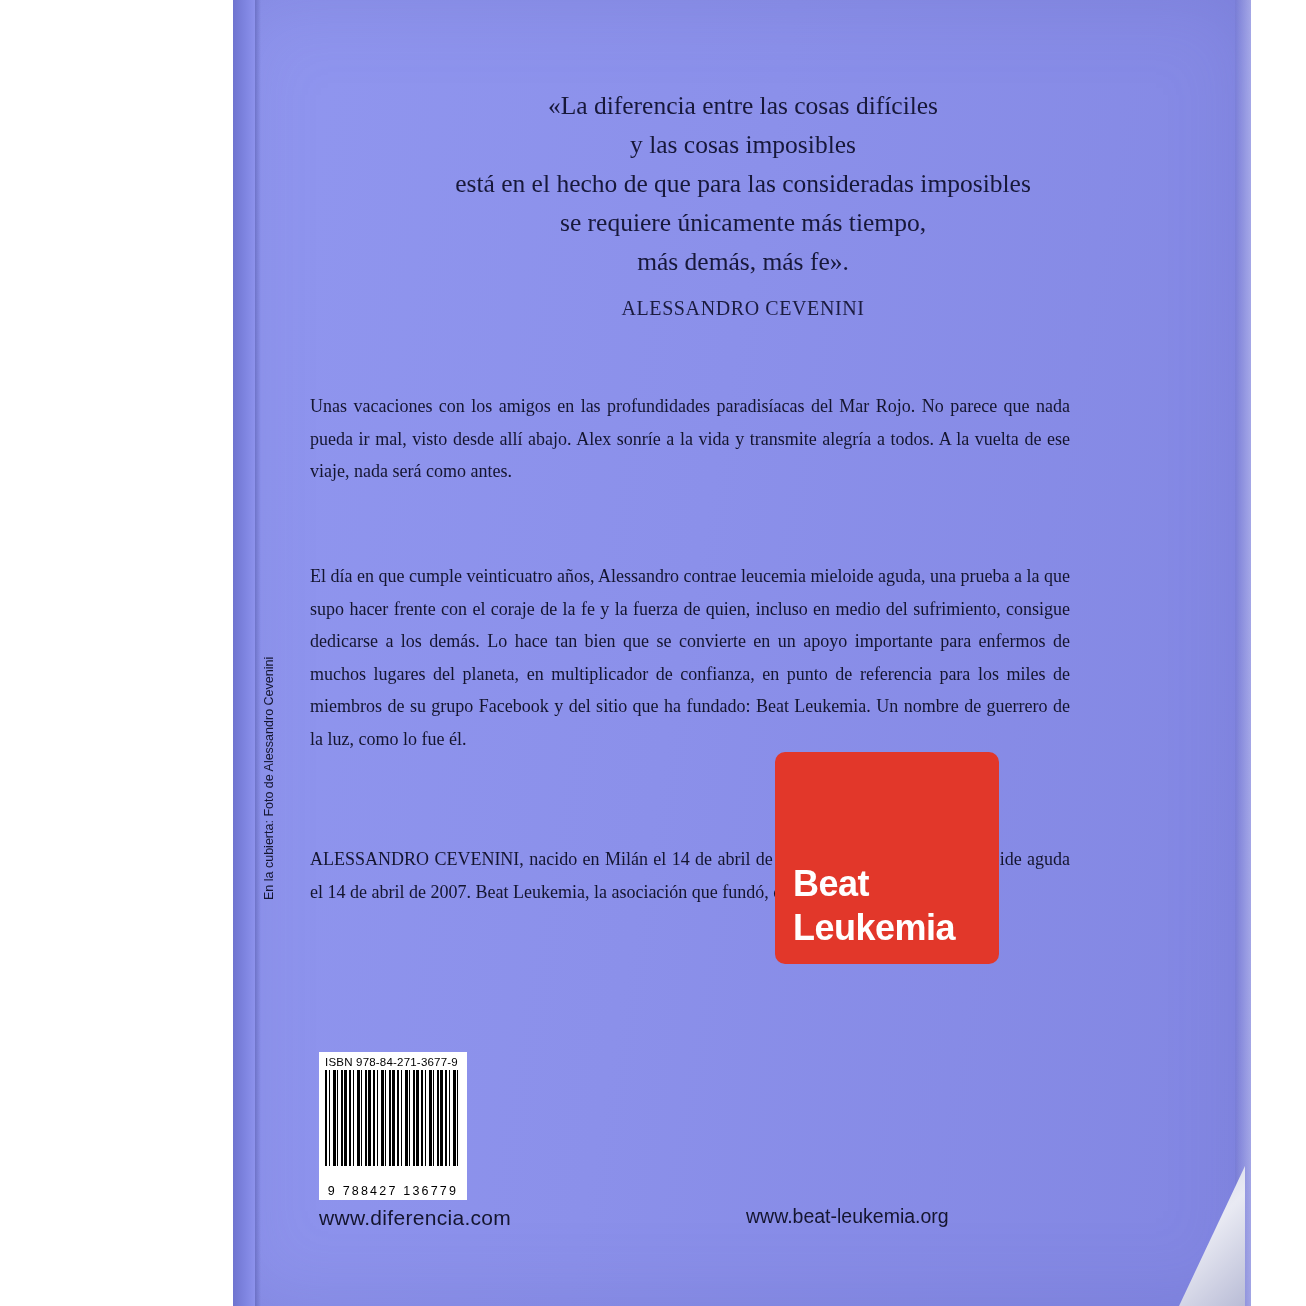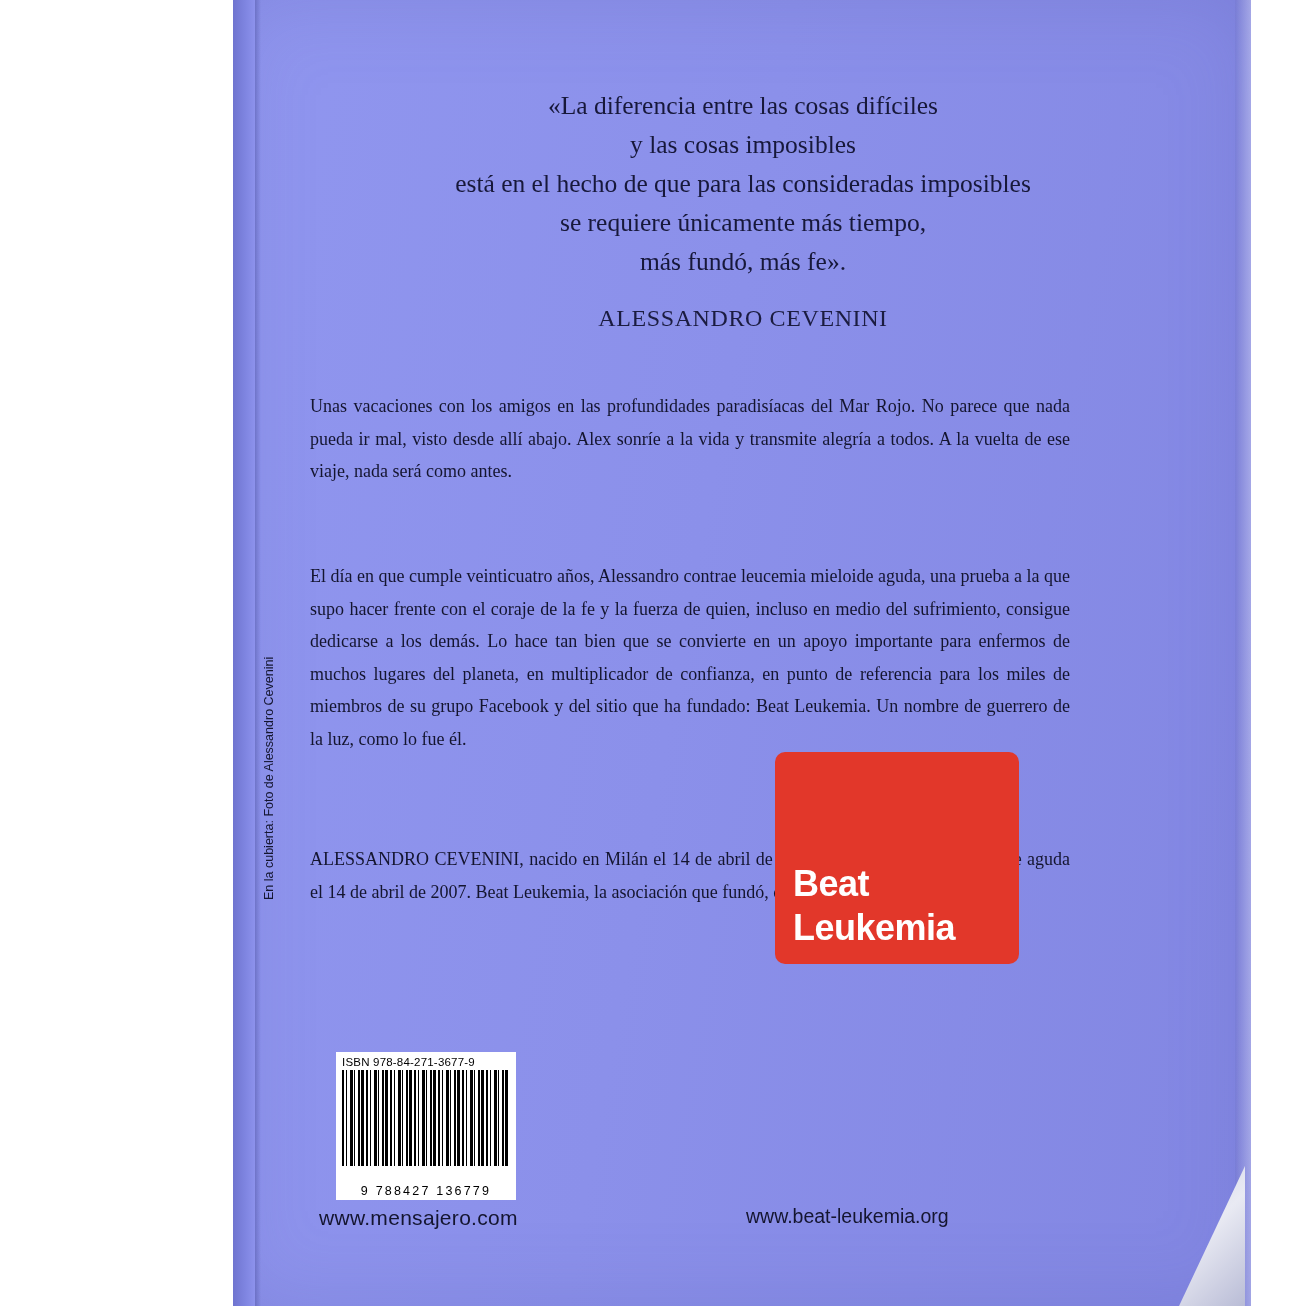--- a/index.html
+++ b/index.html
@@ -75,22 +75,22 @@
     left: 80px;
     top: 86px;
     width: 860px;
     text-align: center;
     color: #17183a;
     font-size: 25.5px;
     line-height: 39px;
   }
   #quote .qline { white-space: nowrap; }
   #quote-author {
-    margin-top: 18px;
-    font-size: 24px;
+    margin-top: 8px;
+    font-size: 20px;
     letter-spacing: 0.6px;
     color: #1b1c40;
   }
 
   
   .para {
     position: absolute;
     color: #14152f;
     font-size: 18px;
     line-height: 32.5px;
@@ -111,23 +111,23 @@
     transform-origin: left top;
     font-family: "Liberation Sans", sans-serif;
     font-size: 12.5px;
     color: #14152f;
     white-space: nowrap;
   }
 
   
   #barcode-box {
     position: absolute;
-    left: 103px;
+    left: 86px;
     top: 1052px;
-    width: 180px;
+    width: 148px;
     height: 148px;
     background: #ffffff;
     padding: 4px 6px 2px 6px;
     box-sizing: border-box;
   }
   #isbn-text {
     font-family: "Liberation Sans", sans-serif;
     font-size: 11.5px;
     color: #000;
     letter-spacing: 0.2px;
@@ -163,21 +163,21 @@
     font-size: 21px;
     color: #14152f;
     letter-spacing: 0.3px;
   }
 
   
   #logo {
     position: absolute;
     left: 542px;
     top: 752px;
-    width: 244px;
+    width: 224px;
     height: 212px;
     background: #e2372a;
     border-radius: 10px;
     display: flex;
     flex-direction: column;
     justify-content: flex-end;
     align-items: flex-start;
     padding: 0 0 14px 18px;
     box-sizing: border-box;
   }
@@ -207,37 +207,37 @@
 
     <div id="spine"></div>
     <div id="spine-edge"></div>
     <div id="right-edge"></div>
 
     <div id="quote">
       <div class="qline">«La diferencia entre las cosas difíciles</div>
       <div class="qline">y las cosas imposibles</div>
       <div class="qline">está en el hecho de que para las consideradas imposibles</div>
       <div class="qline">se requiere únicamente más tiempo,</div>
-      <div class="qline">más fundó, más fe».</div>
+      <div class="qline">más demás, más fe».</div>
       <div id="quote-author">ALESSANDRO CEVENINI</div>
     </div>
 
     <div class="para" id="para1">Unas vacaciones con los amigos en las profundidades paradisíacas del Mar Rojo. No parece que nada pueda ir mal, visto desde allí abajo. Alex sonríe a la vida y transmite alegría a todos. A la vuelta de ese viaje, nada será como antes.</div>
     <div class="para" id="para2">El día en que cumple veinticuatro años, Alessandro contrae leucemia mieloide aguda, una prueba a la que supo hacer frente con el coraje de la fe y la fuerza de quien, incluso en medio del sufrimiento, consigue dedicarse a los demás. Lo hace tan bien que se convierte en un apoyo importante para enfermos de muchos lugares del planeta, en multiplicador de confianza, en punto de referencia para los miles de miembros de su grupo Facebook y del sitio que ha fundado: Beat Leukemia. Un nombre de guerrero de la luz, como lo fue él.</div>
     <div class="para" id="para3">ALESSANDRO CEVENINI, nacido en Milán el 14 de abril de 1983, contrajo leucemia mieloide aguda el 14 de abril de 2007. Beat Leukemia, la asociación que fundó, continúa su batalla.</div>
 
     <div id="photo-credit">En la cubierta: Foto de Alessandro Cevenini</div>
 
     <div id="barcode-box">
       <div id="isbn-text">ISBN 978-84-271-3677-9</div>
       <div id="bars"></div>
       <div id="barcode-digits">9 788427 136779</div>
     </div>
 
-    <div id="publisher-url">www.mensajero.com</div>
+    <div id="publisher-url">www.diferencia.com</div>
 
     <div id="logo">
       <div class="l1">Beat</div>
       <div class="l2">Leukemia</div>
     </div>
 
     <div id="logo-url">www.beat-leukemia.org</div>
 
     <div id="fold"></div>
   </div>

